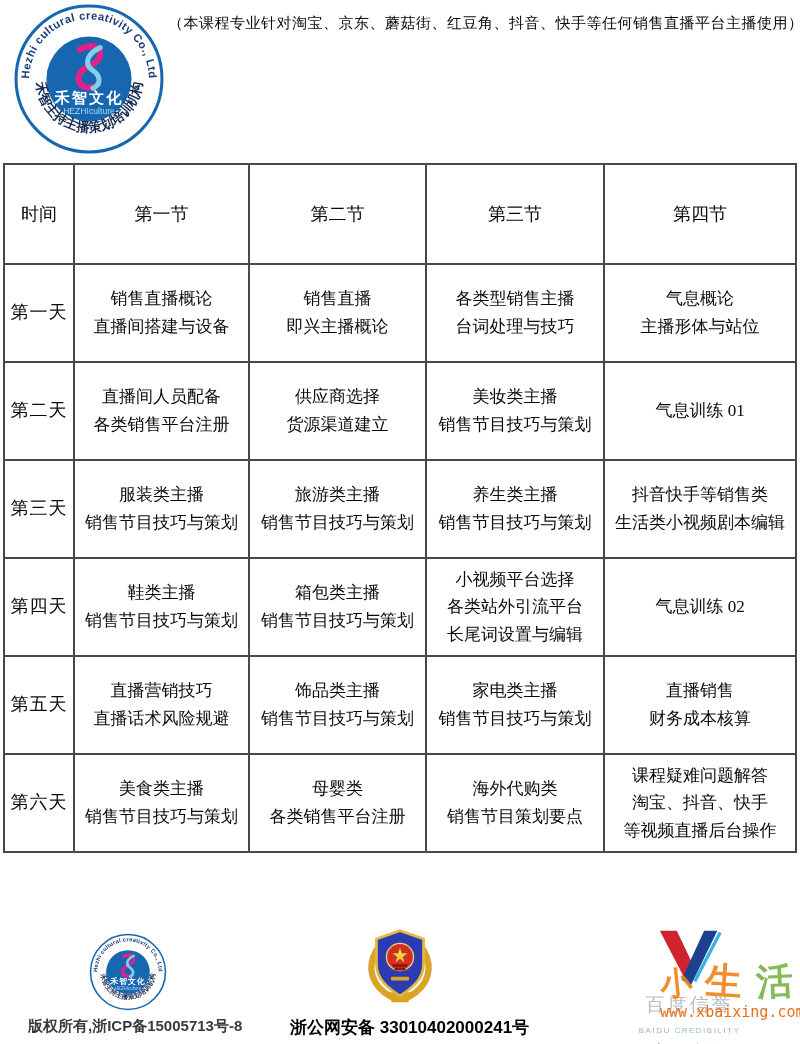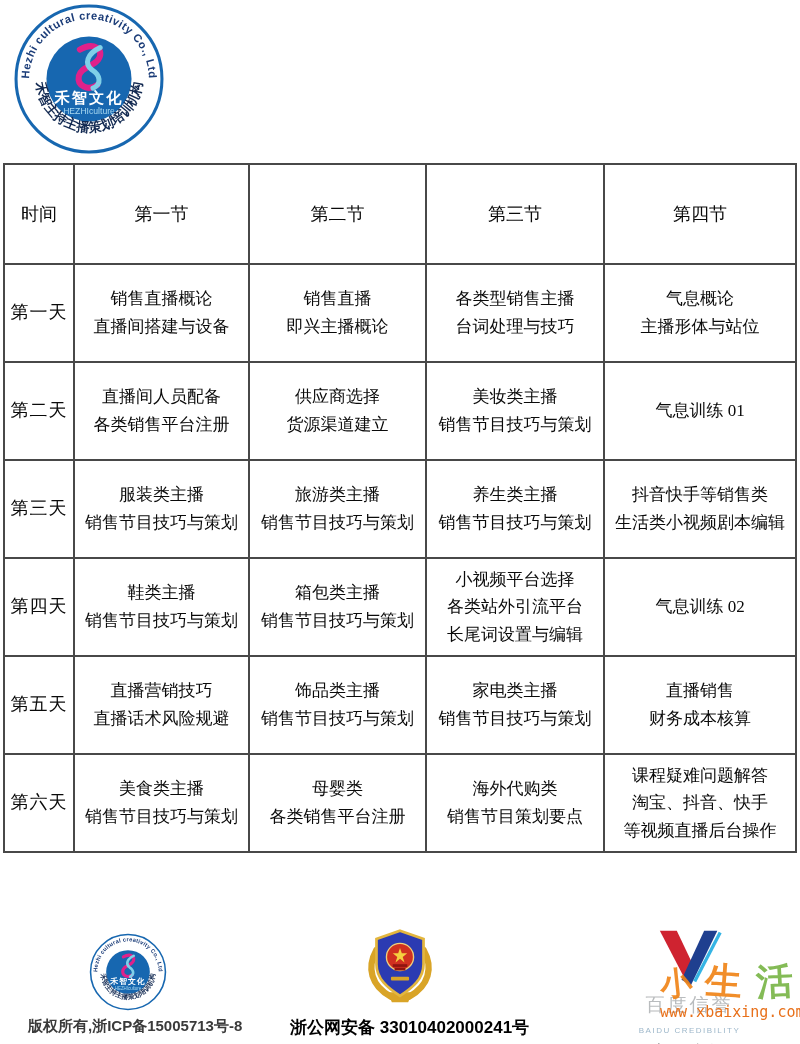--- a/index.html
+++ b/index.html
@@ -68,20 +68,21 @@
       <path d="M66,46 C80,38 91,46 84,56 C79,63 67,63 65,72 C63,82 74,87 83,81" fill="none" stroke="#e0218a" stroke-width="6" stroke-linecap="round"></path>
       <path d="M86,44 C73,50 70,60 78,66 C86,71 88,80 79,84" fill="none" stroke="#7fd0e8" stroke-width="5" stroke-linecap="round"></path>
       <text class="disc-cn" x="75" y="99" text-anchor="middle">禾智文化</text>
       <text class="disc-en" x="75" y="110" text-anchor="middle">HEZHIculture</text>
       <text class="arc-en"><textPath href="#arcT1" startOffset="50%" text-anchor="middle">Hezhi cultural creativity Co., Ltd</textPath></text>
       <text class="arc-cn"><textPath href="#arcB1" startOffset="50%" text-anchor="middle">禾智主持主播策划培训机构</textPath></text>
     </svg>
   </div>
 
   <div class="head">
+    <div class="subtitle">（本课程专业针对淘宝、京东、蘑菇街、红豆角、抖音、快手等任何销售直播平台主播使用）</div>
   </div>
 
   <table class="course">
     <colgroup>
       <col style="width:70px">
         <col style="width:175px">
         <col style="width:177px">
         <col style="width:178px">
         <col style="width:192px">
     </colgroup>

